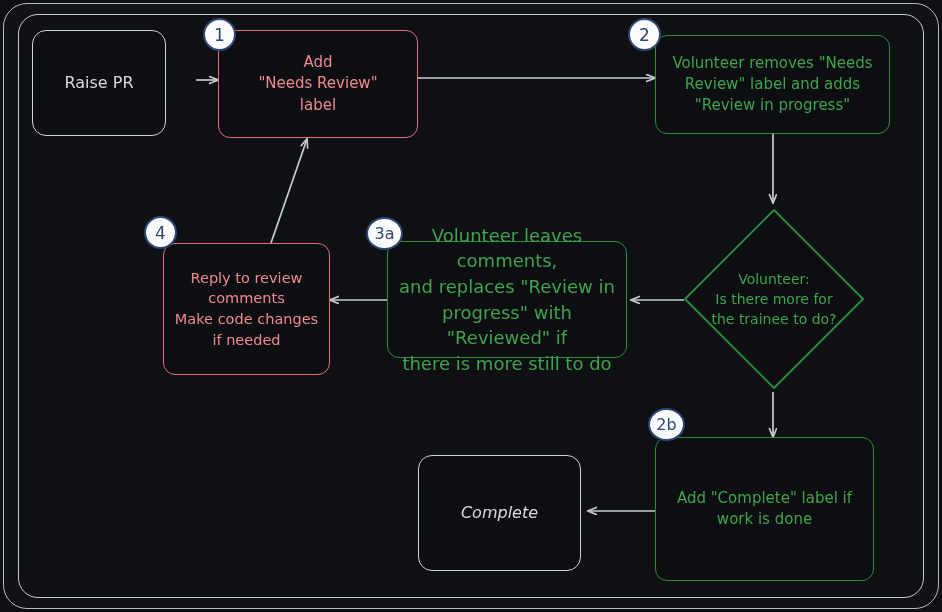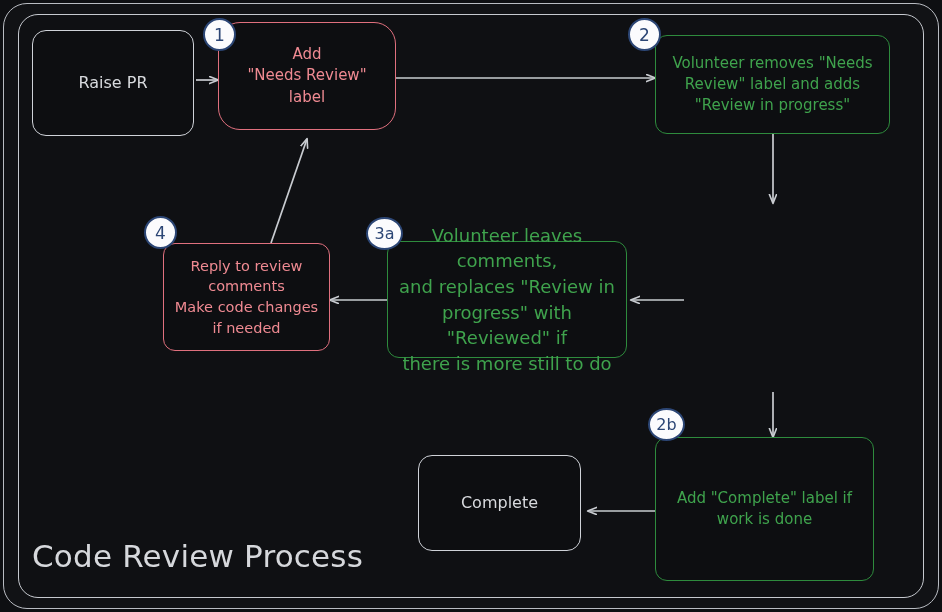--- a/index.html
+++ b/index.html
@@ -141,70 +141,77 @@
       <line x1="387" y1="300" x2="330" y2="300" marker-end="url(#ah)"></line>
 
       <line x1="271" y1="243" x2="307" y2="139" marker-end="url(#ah)"></line>
 
       <line x1="773" y1="392" x2="773" y2="437" marker-end="url(#ah)"></line>
 
       <line x1="655" y1="511" x2="588" y2="511" marker-end="url(#ah)"></line>
     </g>
   </svg>
 
-  <div class="node gray" style="left:32px; top:30px; width:162px; height:106px;">
+  <div class="node gray" style="left:32px; top:30px; width:134px; height:106px;">
     <span>Raise PR</span>
   </div>
 
-  <div class="node red" style="left:218px; top:22px; width:178px; height:108px;border-radius:22px;">
+  <div class="node red" style="left:218px; top:30px; width:200px; height:108px;">
     <span>Add
 "Needs Review"
 label</span>
   </div>
   <div class="badge" style="left:203px; top:18px;">
     <span>1</span>
   </div>
 
   <div class="node green" style="left:655px; top:35px; width:235px; height:99px;">
     <span>Volunteer removes "Needs
 Review" label and adds
 "Review in progress"</span>
   </div>
   <div class="badge" style="left:628px; top:18px;">
     <span>2</span>
   </div>
 
+  <div class="diamond-wrap" style="left:680px; top:205px; width:188px; height:188px;">
+    <svg width="188" height="188" viewBox="0 0 188 188">
+      <path d="M94 5 L183 94 L94 183 L5 94 Z" fill="#0d0e11" stroke="#2e8b3d" stroke-width="1.9" stroke-linejoin="round"></path>
+    </svg>
+    <div class="diamond-label">Volunteer:
+Is there more for
+the trainee to do?</div>
+  </div>
 
   <div class="node green" style="left:387px; top:241px; width:240px; height:117px; font-size:18px;">
     <span>Volunteer leaves comments,
 and replaces "Review in
 progress" with "Reviewed" if
 there is more still to do</span>
   </div>
   <div class="badge wide" style="left:366px; top:217px;">
     <span>3a</span>
   </div>
 
-  <div class="node red" style="left:163px; top:243px; width:167px; height:108px; font-size:14.5px;">
+  <div class="node red" style="left:163px; top:243px; width:167px; height:132px; font-size:14.5px;">
     <span>Reply to review
 comments
 Make code changes
 if needed</span>
   </div>
   <div class="badge" style="left:144px; top:216px;">
     <span>4</span>
   </div>
 
   <div class="node green" style="left:655px; top:437px; width:219px; height:144px;">
     <span>Add "Complete" label if
 work is done</span>
   </div>
   <div class="badge wide" style="left:648px; top:408px;">
     <span>2b</span>
   </div>
 
-  <div class="node gray" style="left:418px; top:455px; width:163px; height:96px;">
+  <div class="node gray" style="left:418px; top:455px; width:163px; height:116px;font-style:italic;">
     <span>Complete</span>
   </div>
 
-  <div class="title">Code Review Process</div>
 
 </div>
 
 </body></html>

